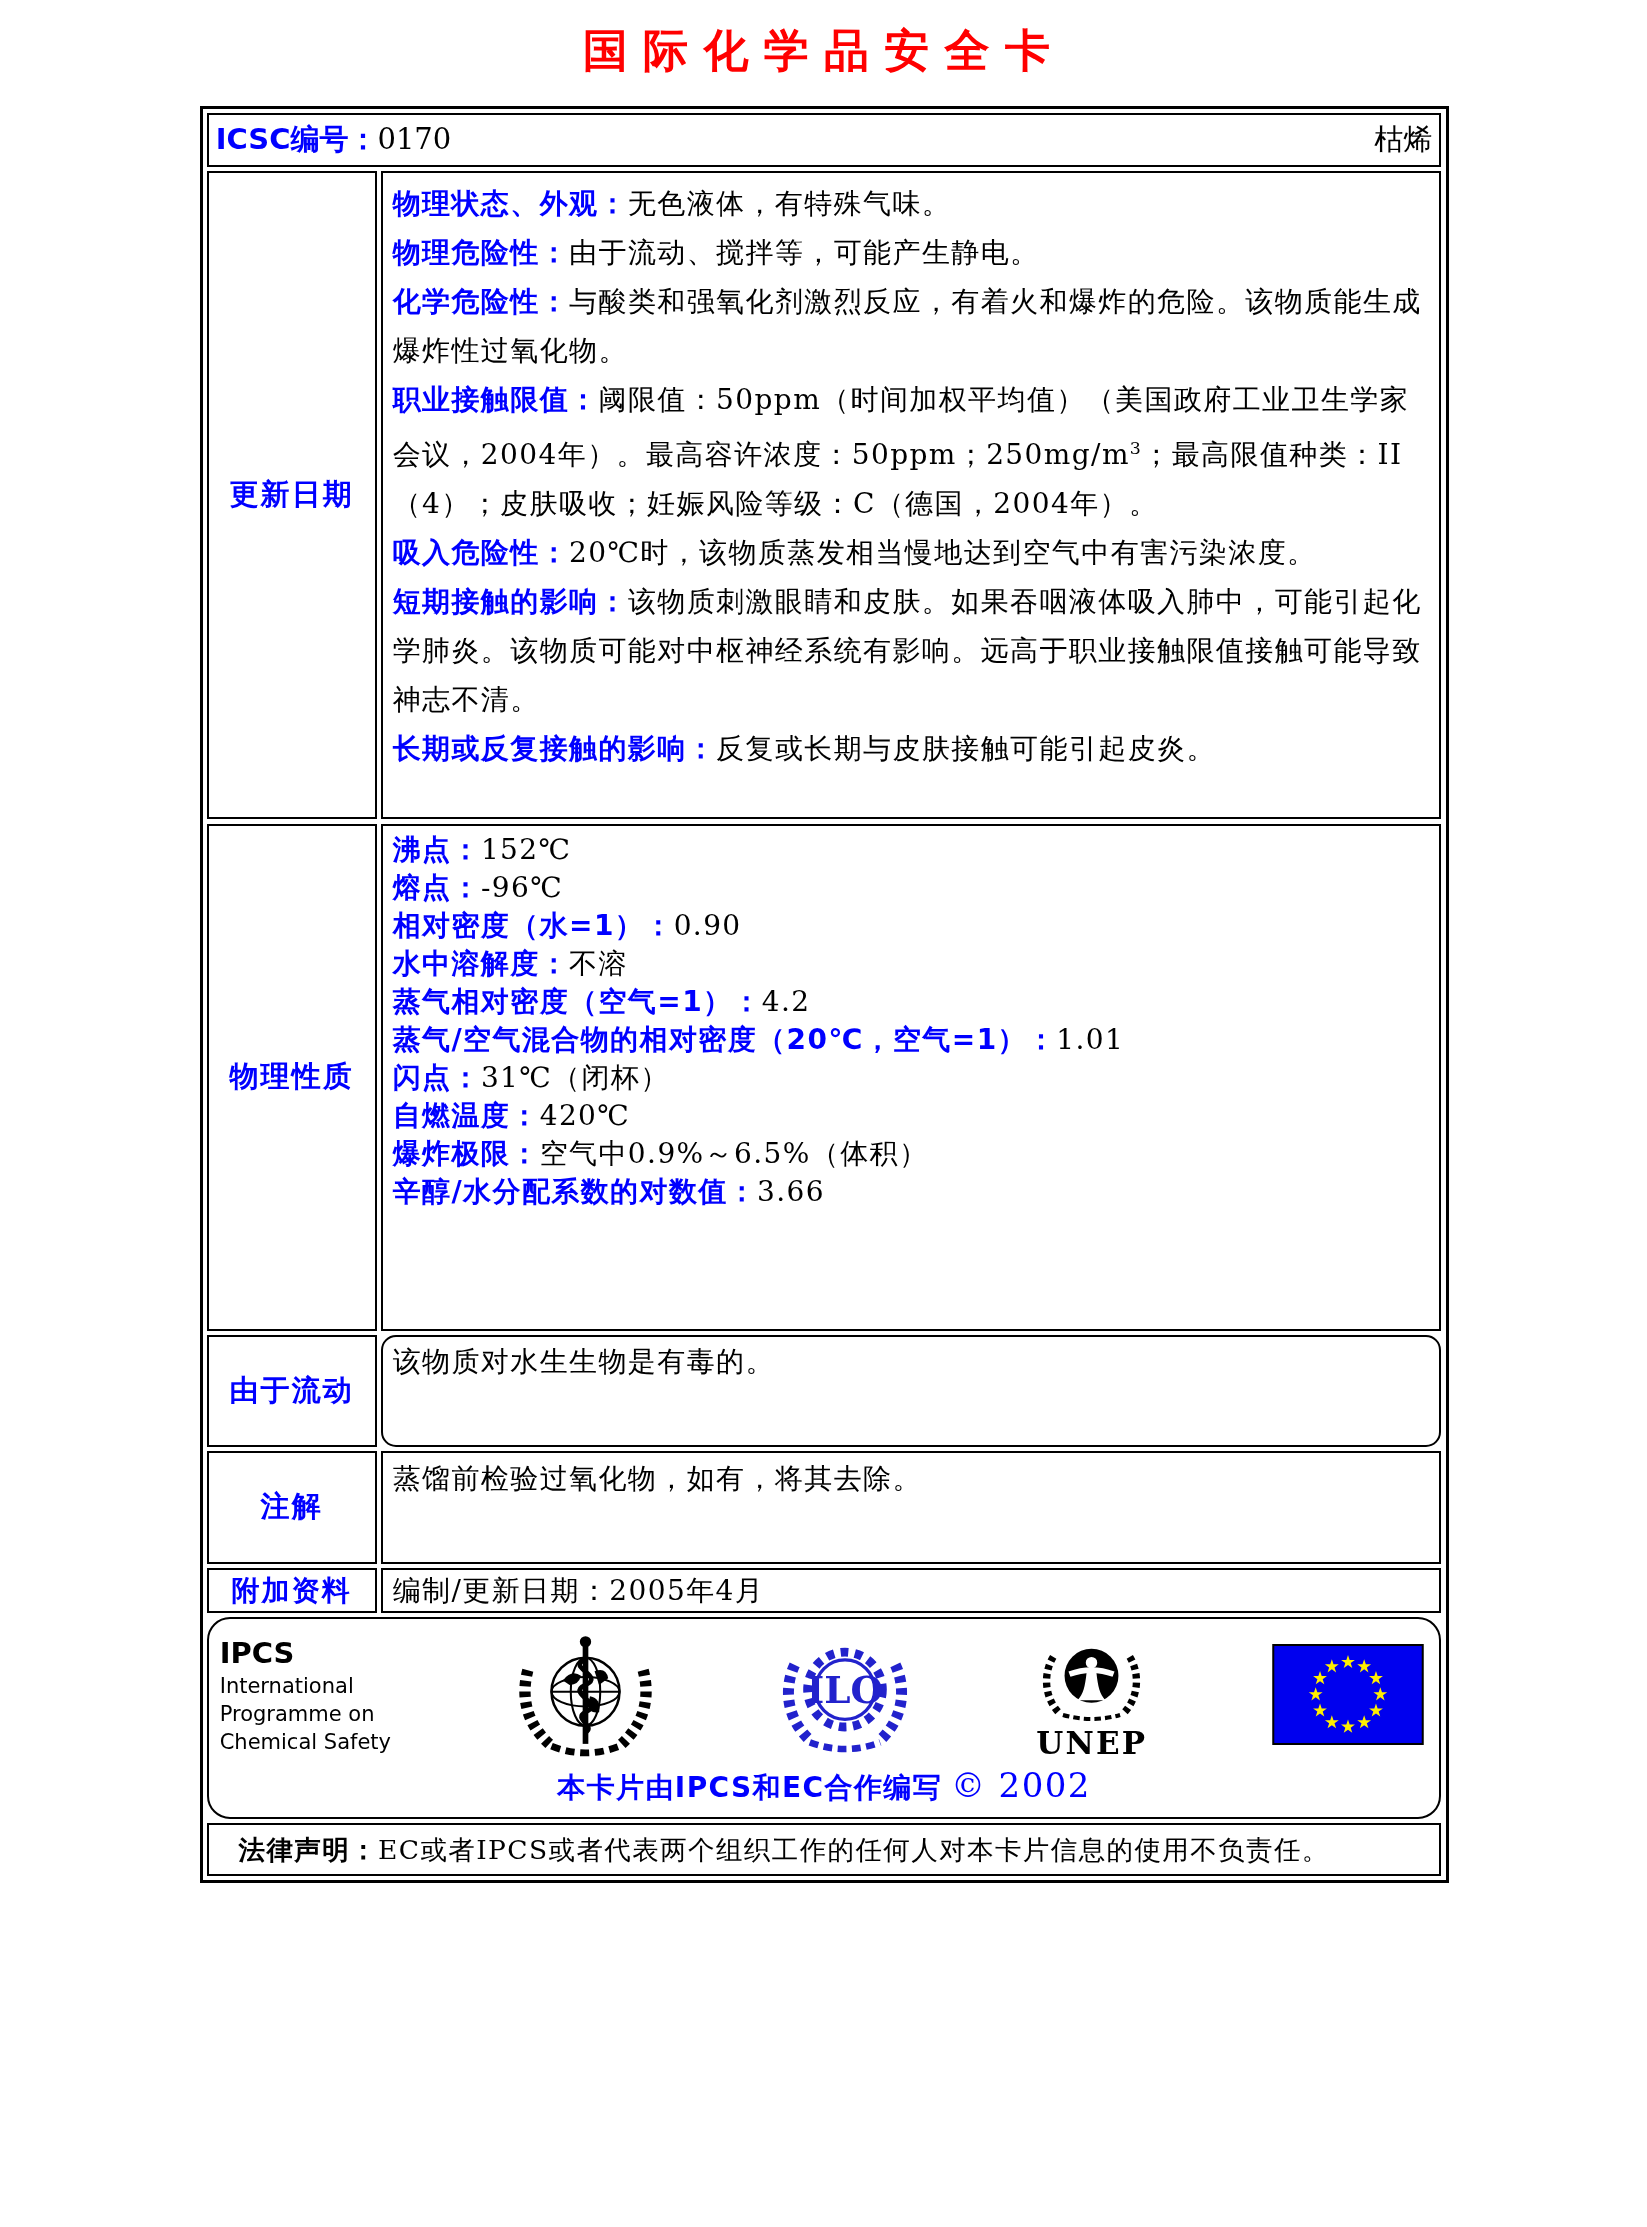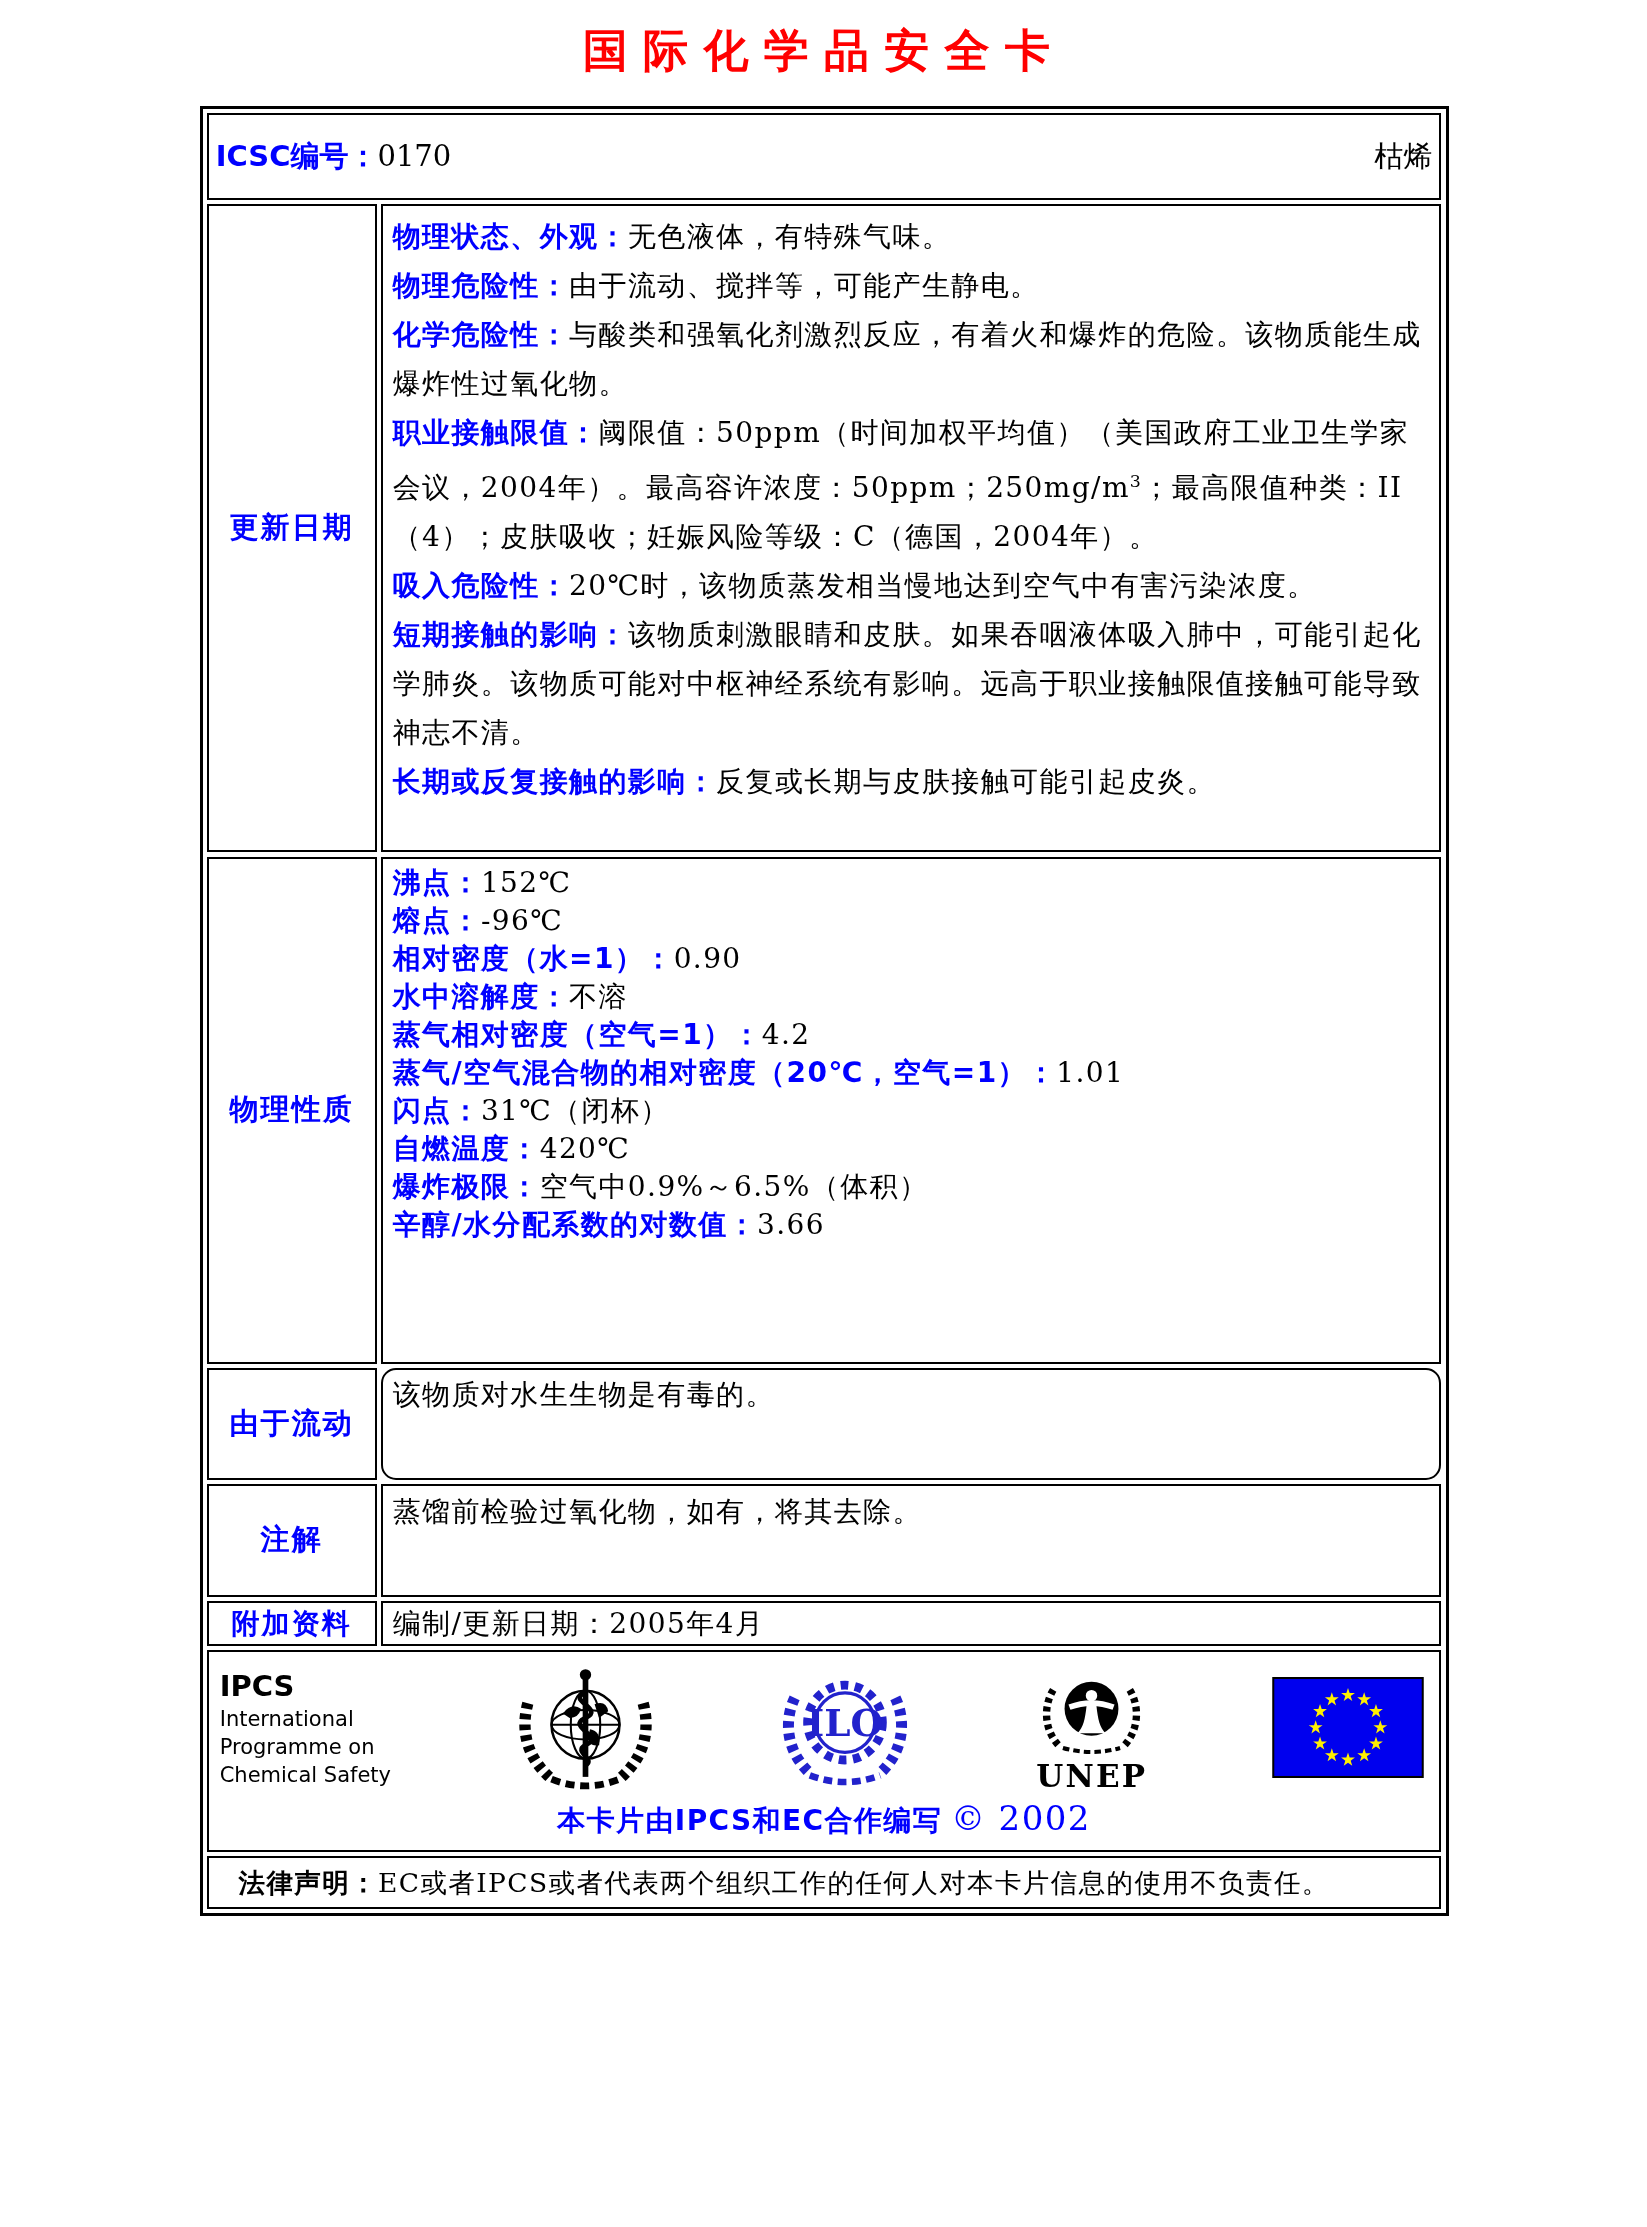--- a/index.html
+++ b/index.html
@@ -44,21 +44,21 @@
     font-family:"DejaVu Sans","Liberation Sans",sans-serif;
     font-weight:bold;
     font-size:29px;
     letter-spacing:2.1px;
     text-align:center;
   }
   .content-cell{flex:1;padding:5.6px 9.8px;}
 
   .icsc-cell{
     flex:1;
-    height:87px;
+    height:54px;
     display:flex;
     align-items:center;
     justify-content:space-between;
     padding:0 7px;
     font-size:29px;
   }
   .icsc-left .lbl{font-size:29px;}
 
   .sec-line{margin:0;font-size:28px;letter-spacing:1.4px;line-height:40px;}
   .row-important .sec-line{line-height:49px;}
@@ -77,20 +77,21 @@
   .row-additional .content-cell{padding:1.4px 9.8px;}
   .row-additional .sec-line{line-height:38px;}
   .row-additional .label-cell{font-size:28px;}
 
   .logos-cell{
     flex:1;
     min-height:184px;
     display:flex;
     flex-direction:column;
     justify-content:space-between;
+    border-radius:23px;
   }
   .logos-strip{
     display:flex;
     align-items:center;
     justify-content:space-between;
     padding:7px 15.3px 0 11px;
   }
   .ipcs-block{line-height:1.25;}
   .ipcs-acronym{font-family:"DejaVu Sans","Liberation Sans",sans-serif;font-weight:bold;font-size:29px;}
   .ipcs-line{font-family:"DejaVu Sans","Liberation Sans",sans-serif;font-size:21px;line-height:28px;}

